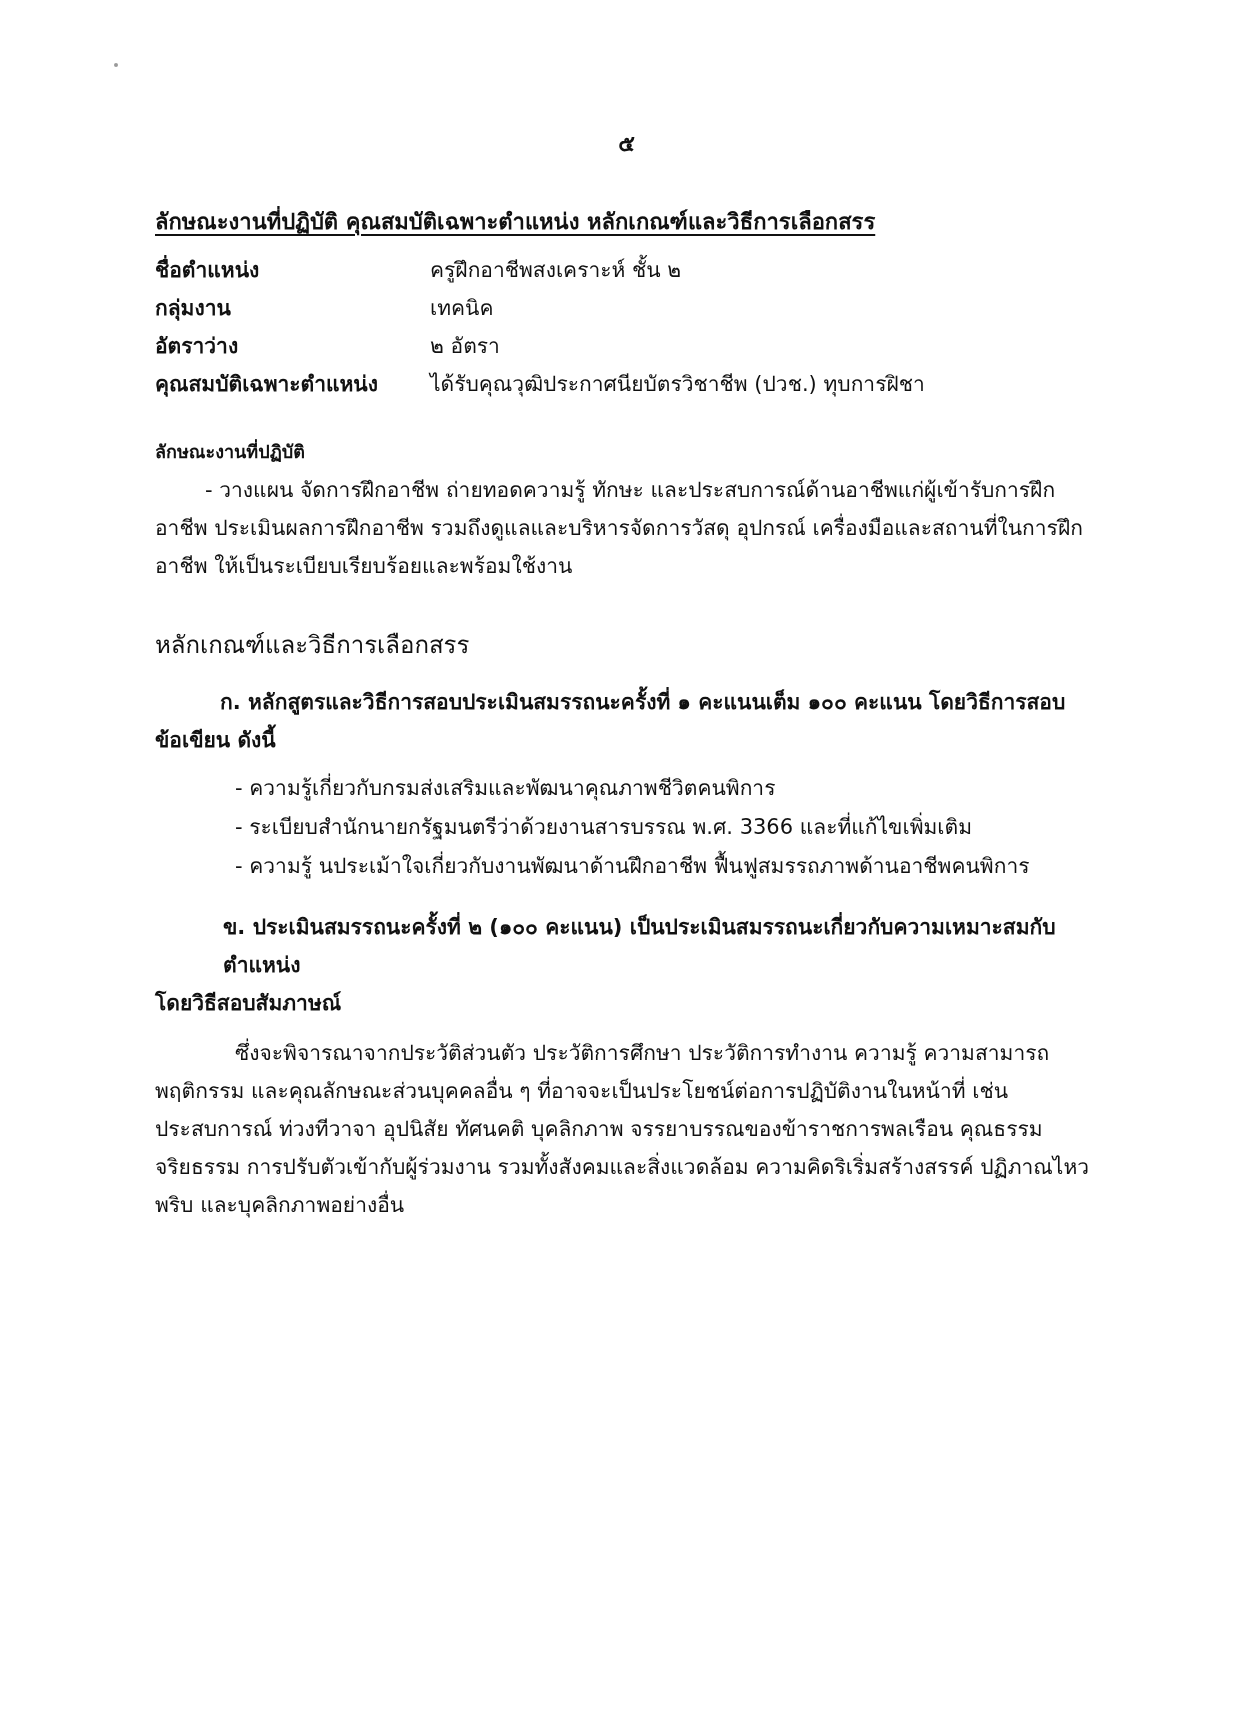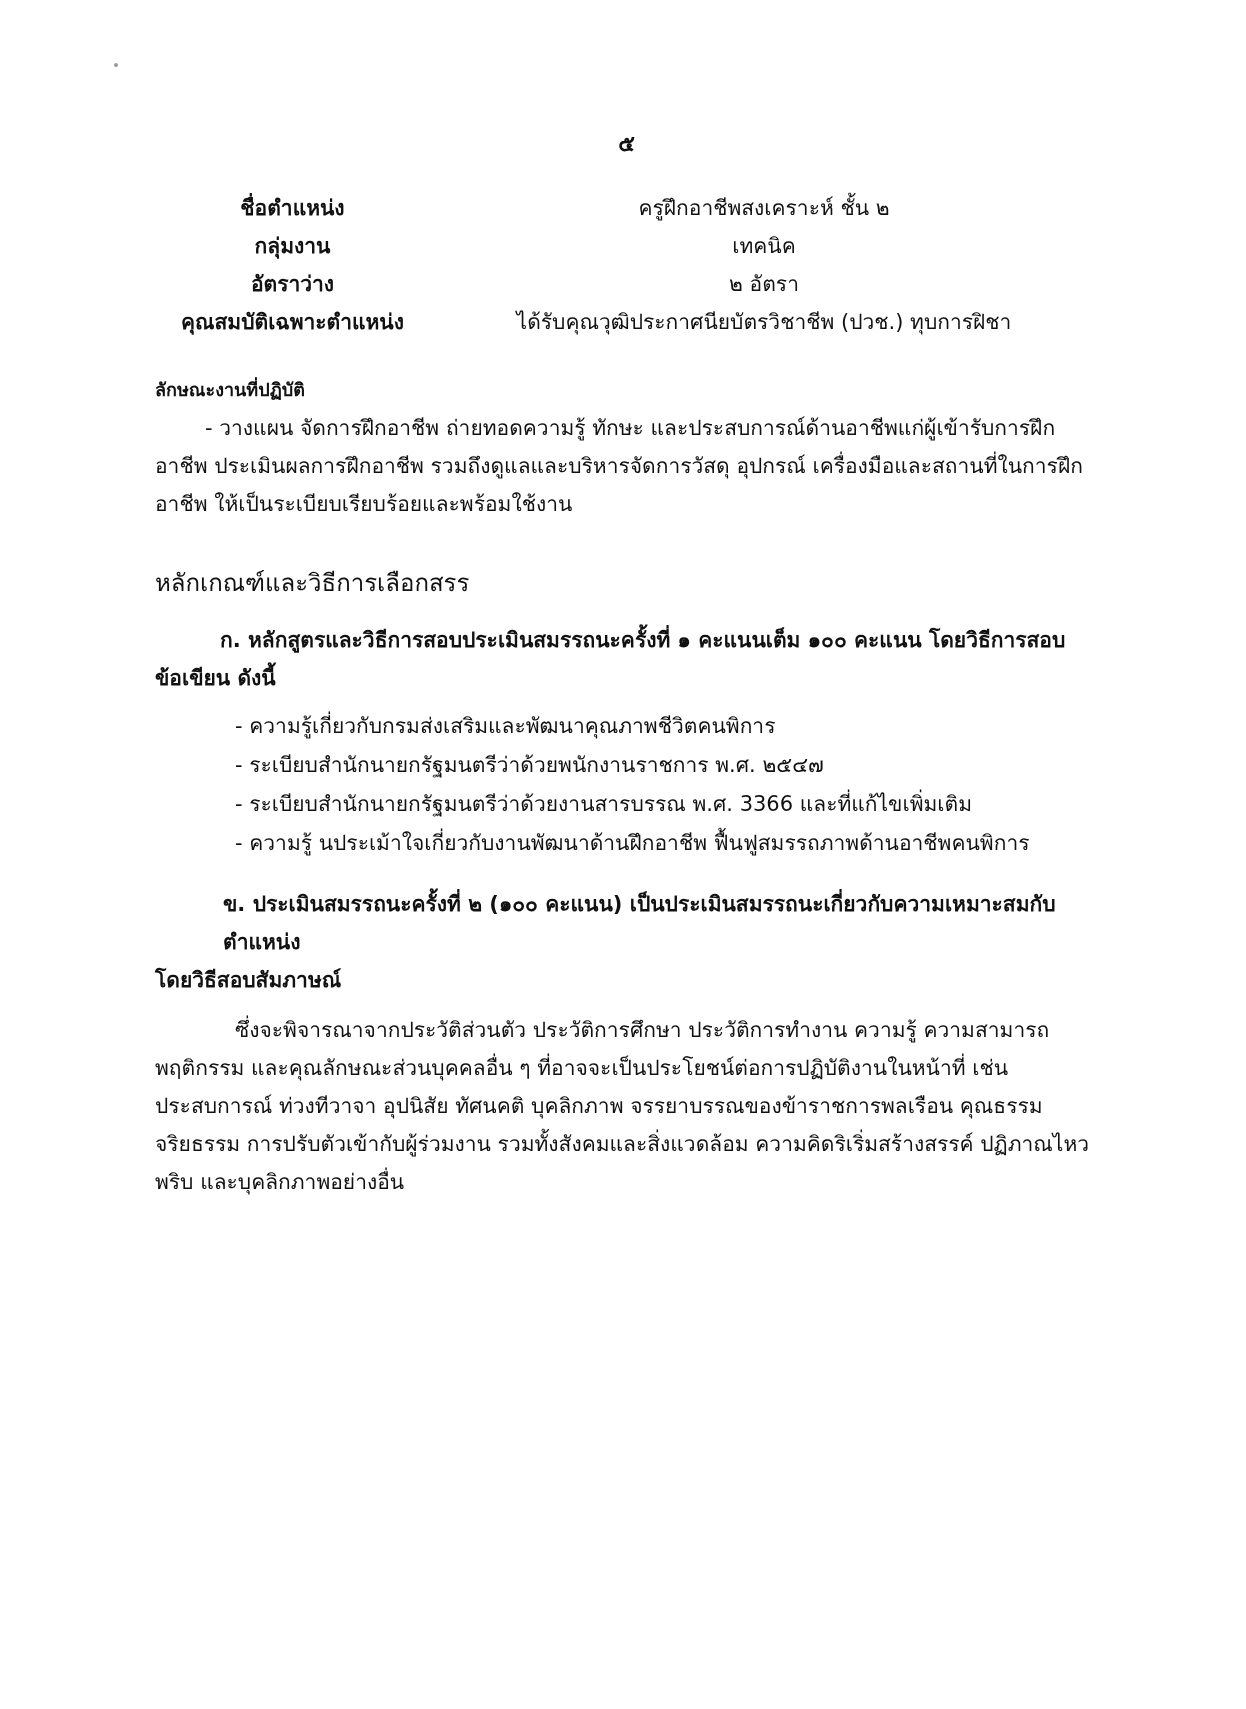--- a/index.html
+++ b/index.html
@@ -38,22 +38,21 @@
   }
   .doc-heading {
     margin-top: 40px;
     font-weight: bold;
     font-size: 22px;
     text-decoration: underline;
     text-underline-offset: 5px;
     text-decoration-thickness: 2px;
   }
   .fields {
-    margin-top: 26px;
-    text-align: center;
+    margin-top: 10px;
   }
   .field-row {
     display: flex;
     align-items: baseline;
   }
   .field-label {
     flex: 0 0 275px;
     font-weight: bold;
   }
   .field-value {
@@ -105,20 +104,21 @@
 </style>
 </head>
 <body>
 
 <div class="page">
 
   <div class="scan-dot"></div>
 
   <div class="page-number">๕</div>
 
+  <div class="doc-heading">ลักษณะงานที่ปฏิบัติ คุณสมบัติเฉพาะตำแหน่ง หลักเกณฑ์และวิธีการเลือกสรร</div>
 
   <div class="fields">
     <div class="field-row">
       <div class="field-label">ชื่อตำแหน่ง</div>
       <div class="field-value">ครูฝึกอาชีพสงเคราะห์ ชั้น ๒</div>
     </div>
     <div class="field-row">
       <div class="field-label">กลุ่มงาน</div>
       <div class="field-value">เทคนิค</div>
     </div>
@@ -140,21 +140,20 @@
   <div>
     <div class="criteria-title">หลักเกณฑ์และวิธีการเลือกสรร</div>
 
     <div class="part-a">
       <div class="line1">ก. หลักสูตรและวิธีการสอบประเมินสมรรถนะครั้งที่ ๑ คะแนนเต็ม ๑๐๐ คะแนน โดยวิธีการสอบ</div>
       <div class="line2">ข้อเขียน ดังนี้</div>
     </div>
 
     <div class="bullets">
       <div class="bullet-line">- ความรู้เกี่ยวกับกรมส่งเสริมและพัฒนาคุณภาพชีวิตคนพิการ</div>
-      <div class="bullet-line">- ระเบียบสำนักนายกรัฐมนตรีว่าด้วยพนักงานราชการ พ.ศ. ๒๕๔๗</div>
       <div class="bullet-line">- ระเบียบสำนักนายกรัฐมนตรีว่าด้วยงานสารบรรณ พ.ศ. 3366 และที่แก้ไขเพิ่มเติม</div>
       <div class="bullet-line">- ความรู้ นประเม้าใจเกี่ยวกับงานพัฒนาด้านฝึกอาชีพ ฟื้นฟูสมรรถภาพด้านอาชีพคนพิการ</div>
     </div>
 
     <div class="part-b">
       <div class="line1">ข. ประเมินสมรรถนะครั้งที่ ๒ (๑๐๐ คะแนน) เป็นประเมินสมรรถนะเกี่ยวกับความเหมาะสมกับตำแหน่ง</div>
       <div class="line2">โดยวิธีสอบสัมภาษณ์</div>
     </div>
 
     <div class="closing-para">ซึ่งจะพิจารณาจากประวัติส่วนตัว ประวัติการศึกษา ประวัติการทำงาน ความรู้ ความสามารถ พฤติกรรม และคุณลักษณะส่วนบุคคลอื่น ๆ ที่อาจจะเป็นประโยชน์ต่อการปฏิบัติงานในหน้าที่ เช่น ประสบการณ์ ท่วงทีวาจา อุปนิสัย ทัศนคติ บุคลิกภาพ จรรยาบรรณของข้าราชการพลเรือน คุณธรรม จริยธรรม การปรับตัวเข้ากับผู้ร่วมงาน รวมทั้งสังคมและสิ่งแวดล้อม ความคิดริเริ่มสร้างสรรค์ ปฏิภาณไหวพริบ และบุคลิกภาพอย่างอื่น</div>

